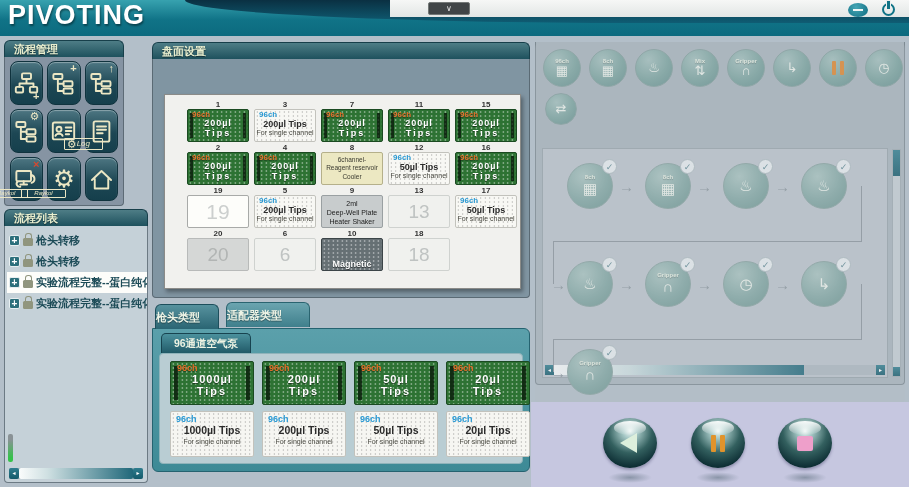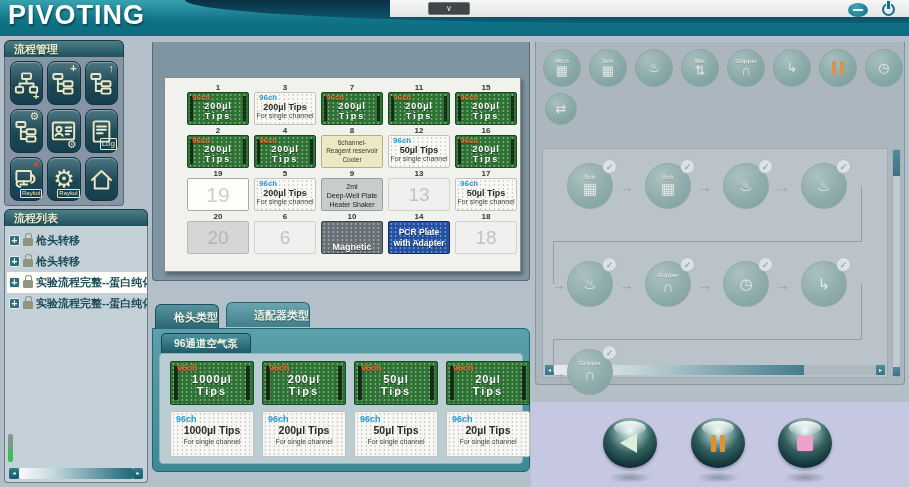--- a/index.html
+++ b/index.html
@@ -33,22 +33,22 @@
   .panel-pm { position:absolute; left:4px; top:40px; width:120px; height:166px; }
   .panel-pm .pbody { height:149px; background:#8694a3; border:1px solid #5d6b76; border-top:none;
     border-radius:0 0 4px 4px; padding:4px 5px; display:grid; grid-template-columns:repeat(3,1fr); gap:4px; }
   .ibtn { position:relative; background:linear-gradient(180deg,#4d7682 0%,#1d4754 55%,#153f4c 100%);
     border:1px solid #10333e; border-radius:8px; box-shadow:inset 0 1px 1px rgba(255,255,255,.35);
     color:#ece7c4; display:flex; align-items:center; justify-content:center; cursor:pointer; }
   .ibtn svg { display:block; }
   .ibtn .badge { position:absolute; right:3px; top:1px; font-size:11px; font-weight:bold; color:#ece7c4; line-height:1; }
   .ibtn .badge.red { color:#d8492f; }
   .ibtn .badge.low { top:auto; bottom:2px; }
-  .ibtn .blabel { position:absolute; right:0; bottom:2px; font-size:6px; color:#ece7c4;
-    border:1px solid #ece7c4; padding:0 1px; border-radius:1px; line-height:1.2; }
+  .ibtn .blabel { position:absolute; right:14px; bottom:2px; font-size:6px; color:#ece7c4;
+    border:1px solid #ece7c4; padding:0 12px; border-radius:1px; line-height:1.2;font-style:italic; }
   .ibtn .blabel.big { font-size:8px; }
   .ibtn .gchar { font-size:24px; line-height:1; }
 
   
   .panel-pl { position:absolute; left:4px; top:209px; width:144px; height:258px; }
   .panel-pl .pbody { position:relative; height:257px; background:#c5d1d8; border:1px solid #6c7a84;
     border-top:none; border-radius:0 0 4px 4px; padding:4px 0 0 2px; overflow:hidden; }
   .plitem { display:flex; align-items:center; gap:3px; height:21px; padding:0 2px; font-size:11px;
     font-weight:bold; color:#1c4b57; white-space:nowrap; overflow:hidden; cursor:pointer; }
   .plitem.sel { background:#fdfdfa; }
@@ -96,21 +96,21 @@
   .pcrline { text-align:center; font-size:8.5px; font-weight:bold; color:#fff; line-height:1.25; text-shadow:0 1px 1px rgba(0,0,0,.5); }
   .tile.empty { background:#f0f1ee; border:1px solid #cfd2cf; }
   .tile.empty-white { background:#fdfdfa; border:1px solid #a8aaa8; }
   .tile.empty-dark { background:#d5d7d6; border:1px solid #b8bab9; }
   .enum { text-align:center; font-size:19px; color:#bfc3c2; line-height:31px; }
   .empty-white .enum { font-size:21px; color:#cccfce; }
   .empty-dark .enum { color:#b2b5b4; }
 
   
   .tab { position:absolute; height:25px; border-radius:6px 6px 0 0; color:#eef4e6; font-size:11px;
-    font-weight:bold; text-align:right; line-height:24px; cursor:pointer; text-shadow:0 1px 1px rgba(0,0,0,.4); }
+    font-weight:bold; text-align:left; line-height:24px; cursor:pointer; text-shadow:0 1px 1px rgba(0,0,0,.4); }
   .tab.t1 { left:155px; top:304px; width:64px; background:linear-gradient(#57929e,#2a6573); border:1px solid #1d4f5c; border-bottom:none; z-index:3; }
   .tab.t2 { left:226px; top:302px; width:84px; background:linear-gradient(#6ba5b0,#3f7f8c); border:1px solid #2a6470; border-bottom:none; z-index:1; }
   .tipspanel { position:absolute; left:152px; top:328px; width:378px; height:144px;
     background:linear-gradient(#5ba0ab,#3d8a96); border:1px solid #256370; border-radius:0 6px 6px 6px; z-index:2; }
   .subtab { position:absolute; left:8px; top:4px; width:90px; height:20px;
     background:linear-gradient(#4b919d,#215a68); border:1px solid #17434f; border-bottom:none;
     border-radius:5px 5px 0 0; color:#edf3e3; font-size:10.5px; font-weight:bold; text-align:center; line-height:19px; cursor:pointer; }
   .tipsinner { position:absolute; left:6px; top:24px; right:6px; bottom:7px; background:#b9cdd3;
     border:1px solid #8fb3ba; border-radius:4px; }
   .tipsgrid { display:grid; grid-template-columns:repeat(4,86px); gap:6px 6px; padding:7px 0 0 10px; }
@@ -297,20 +297,21 @@
     <div class="vind"></div>
     <div class="hscroll">
       <span class="arr">◂</span>
       <span class="thumb"></span>
       <span class="arr">▸</span>
     </div>
   </div>
 </div>
 
 <div class="panel-deck">
+  <div class="ptitle">盘面设置</div>
   <div class="pbody">
     <div class="deckwhite">
       <div class="deckgrid" id="deck-grid">
           <div class="cell">
             <div class="cellnum">1</div>
             <div class="tile green dots-w">
               <span class="gch">96ch</span>
               <div class="gl1">200µl</div>
               <div class="gl2">Tips</div>
             </div>
@@ -433,27 +434,20 @@
             <div class="cellnum">6</div>
             <div class="tile empty">
               <div class="enum">6</div>
             </div>
           </div>
           <div class="cell">
             <div class="cellnum">10</div>
             <div class="tile magnetic dots-w">
               <div class="magline">Magnetic</div>
               <div class="magline">Block</div>
-            </div>
-          </div>
-          <div class="cell">
-            <div class="cellnum">14</div>
-            <div class="tile pcr dots-w">
-              <div class="pcrline">PCR Plate</div>
-              <div class="pcrline">with Adapter</div>
             </div>
           </div>
           <div class="cell">
             <div class="cellnum">18</div>
             <div class="tile empty">
               <div class="enum">18</div>
             </div>
           </div>
         </div>
     </div>

